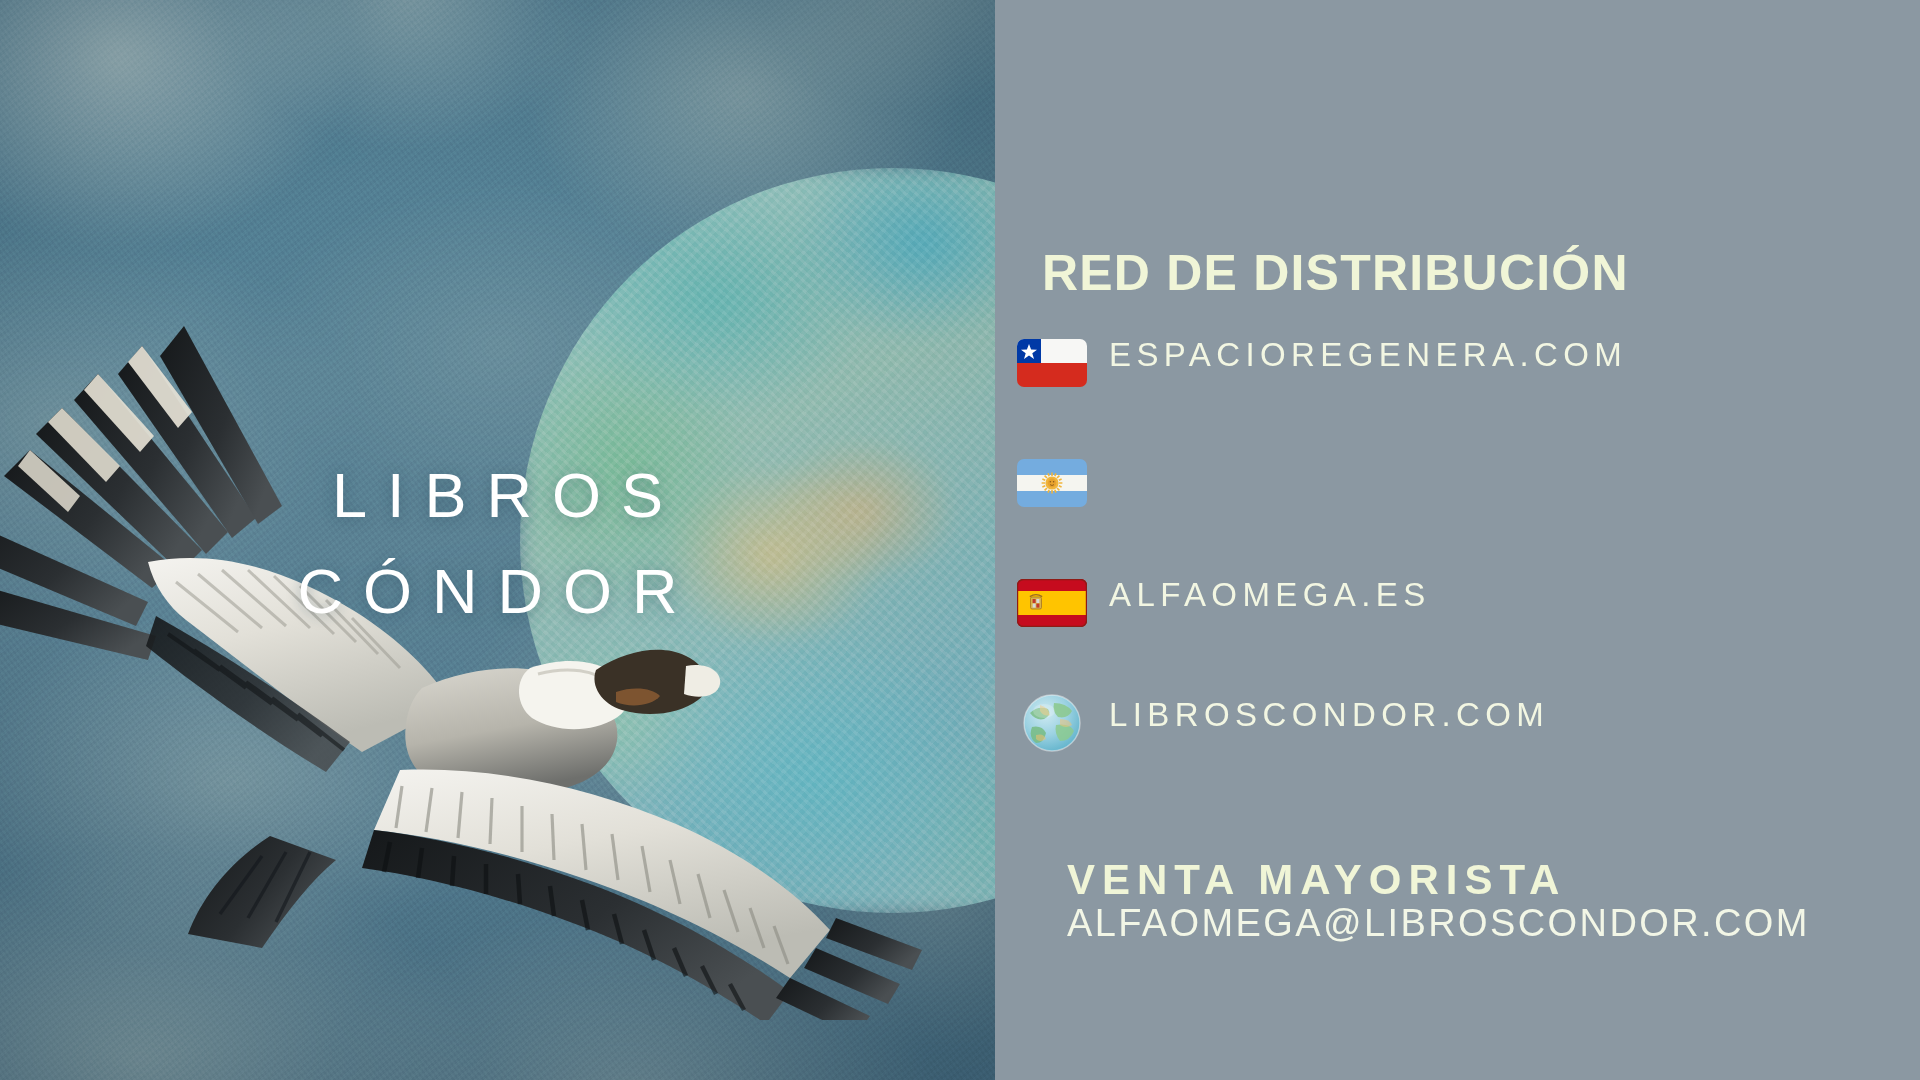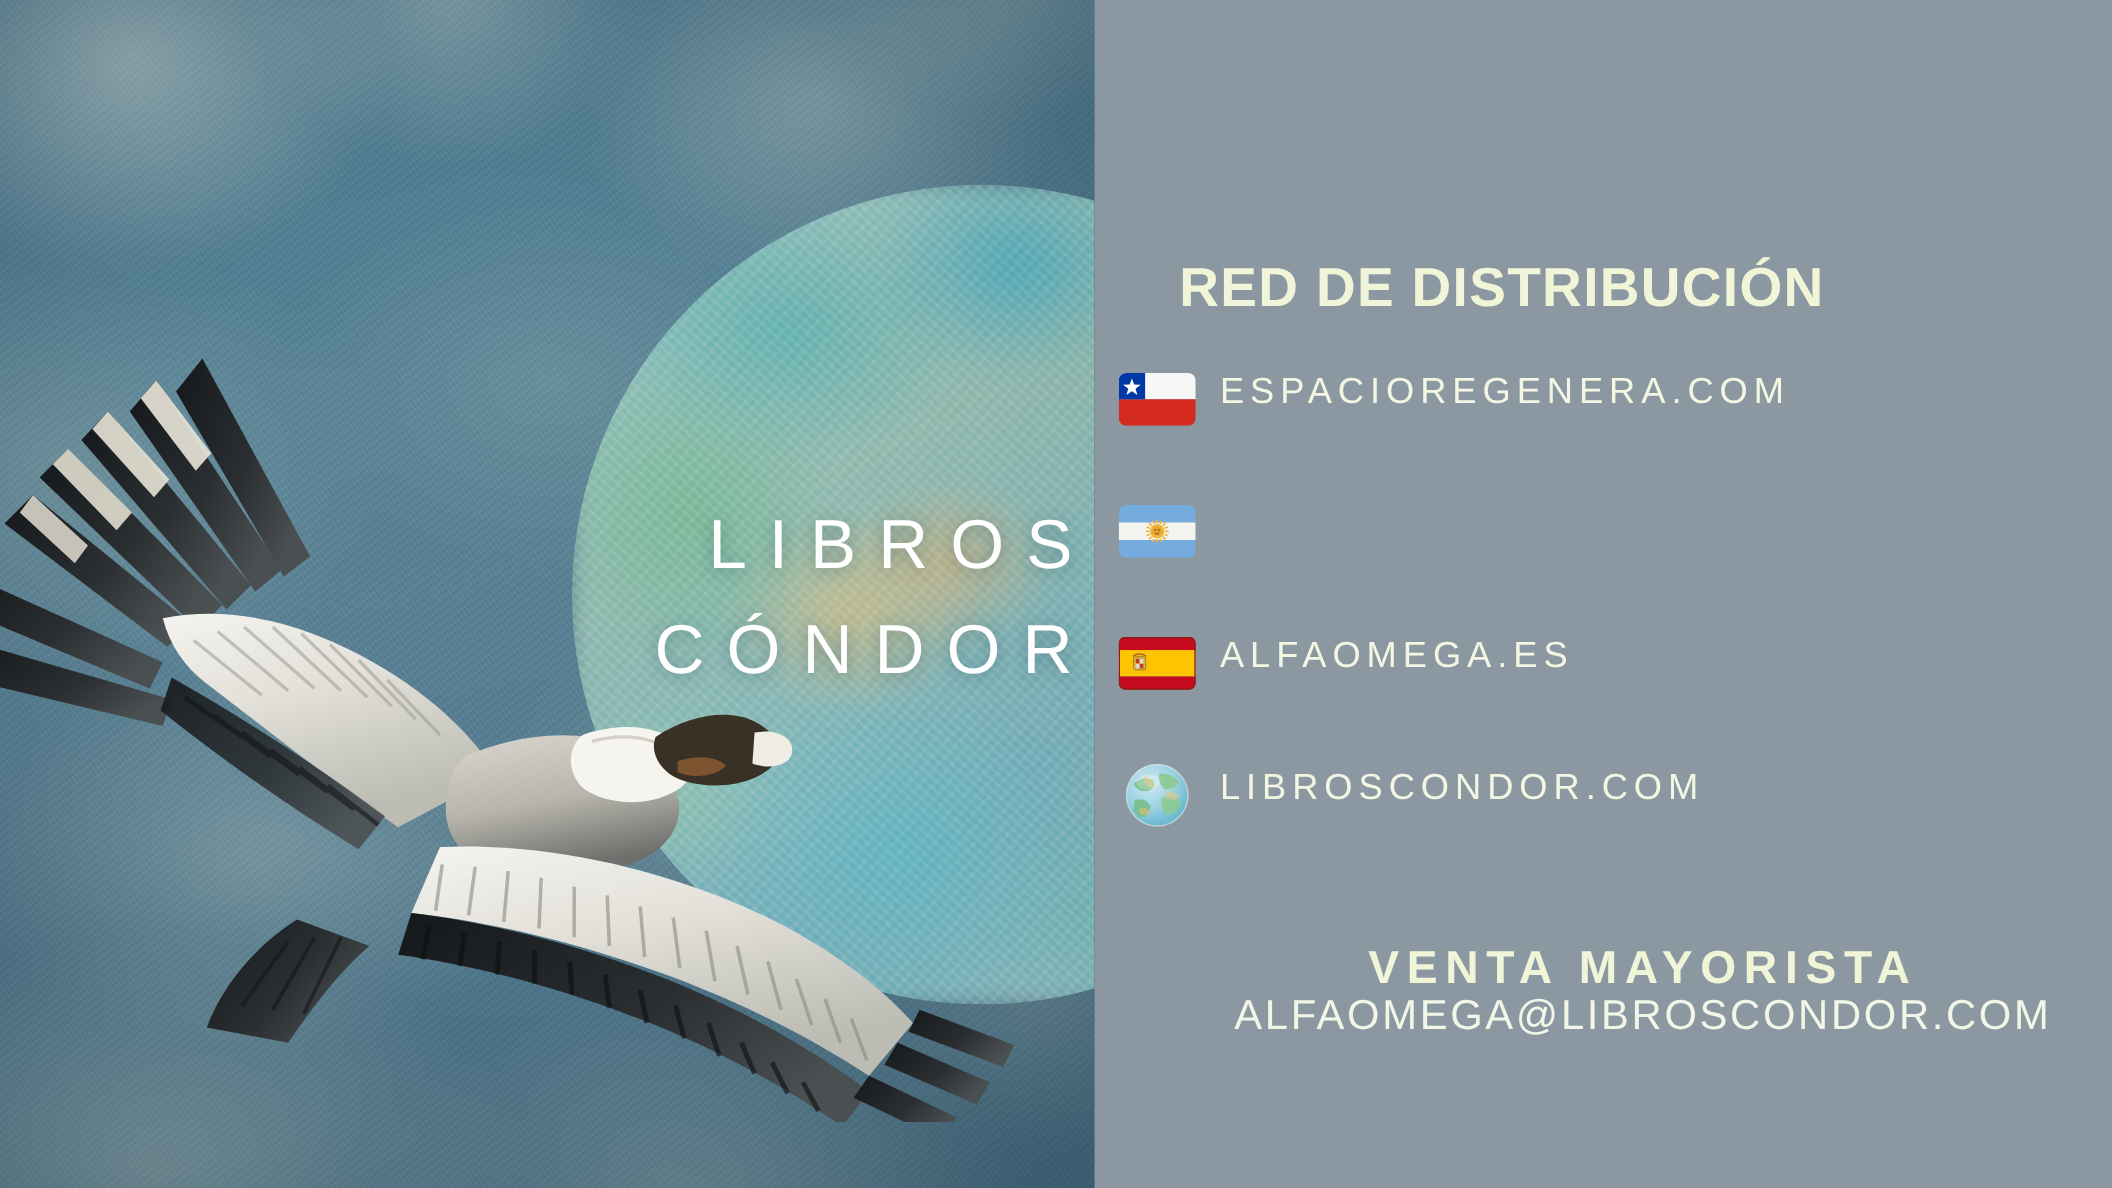--- a/index.html
+++ b/index.html
@@ -115,21 +115,21 @@
     pointer-events: none;
   }
   .condor svg { display: block; width: 100%; height: 100%; }
 
   
   .photo-title {
     position: absolute;
     left: 0;
     top: 448px;
     width: 995px;
-    text-align: right;
+    text-align: center;
     color: #ffffff;
     font-weight: 300;
     font-size: 63px;
     letter-spacing: 20px;
     line-height: 1.52;
     text-indent: 20px;
     text-shadow: 0 2px 14px rgba(30,60,78,.35);
     white-space: pre-line;
   }
 
@@ -138,27 +138,26 @@
     position: absolute;
     left: 995px; top: 0;
     width: 925px;
     height: 1080px;
     background: #8b98a2;
   }
 
   .panel-heading {
     position: absolute;
     left: 47px;
-    top: 232px;
+    top: 244px;
     color: #f0f5d7;
     font-weight: 700;
     font-size: 50px;
     letter-spacing: 1.2px;
     white-space: nowrap;
-    margin-left: 30px;
   }
 
   .network-list {
     position: absolute;
     left: 12px;
     top: 336px;
     width: 913px;
   }
   .network-row {
     display: flex;
@@ -183,21 +182,20 @@
     font-size: 33px;
     letter-spacing: 5.4px;
     white-space: nowrap;
   }
 
   .wholesale {
     position: absolute;
     left: 72px;
     top: 856px;
     width: 853px;
-    text-align: center;
   }
   .wholesale-title {
     color: #f0f5d7;
     font-weight: 700;
     font-size: 42px;
     letter-spacing: 7px;
     white-space: nowrap;
   }
   .wholesale-email {
     margin-top: -2px;

